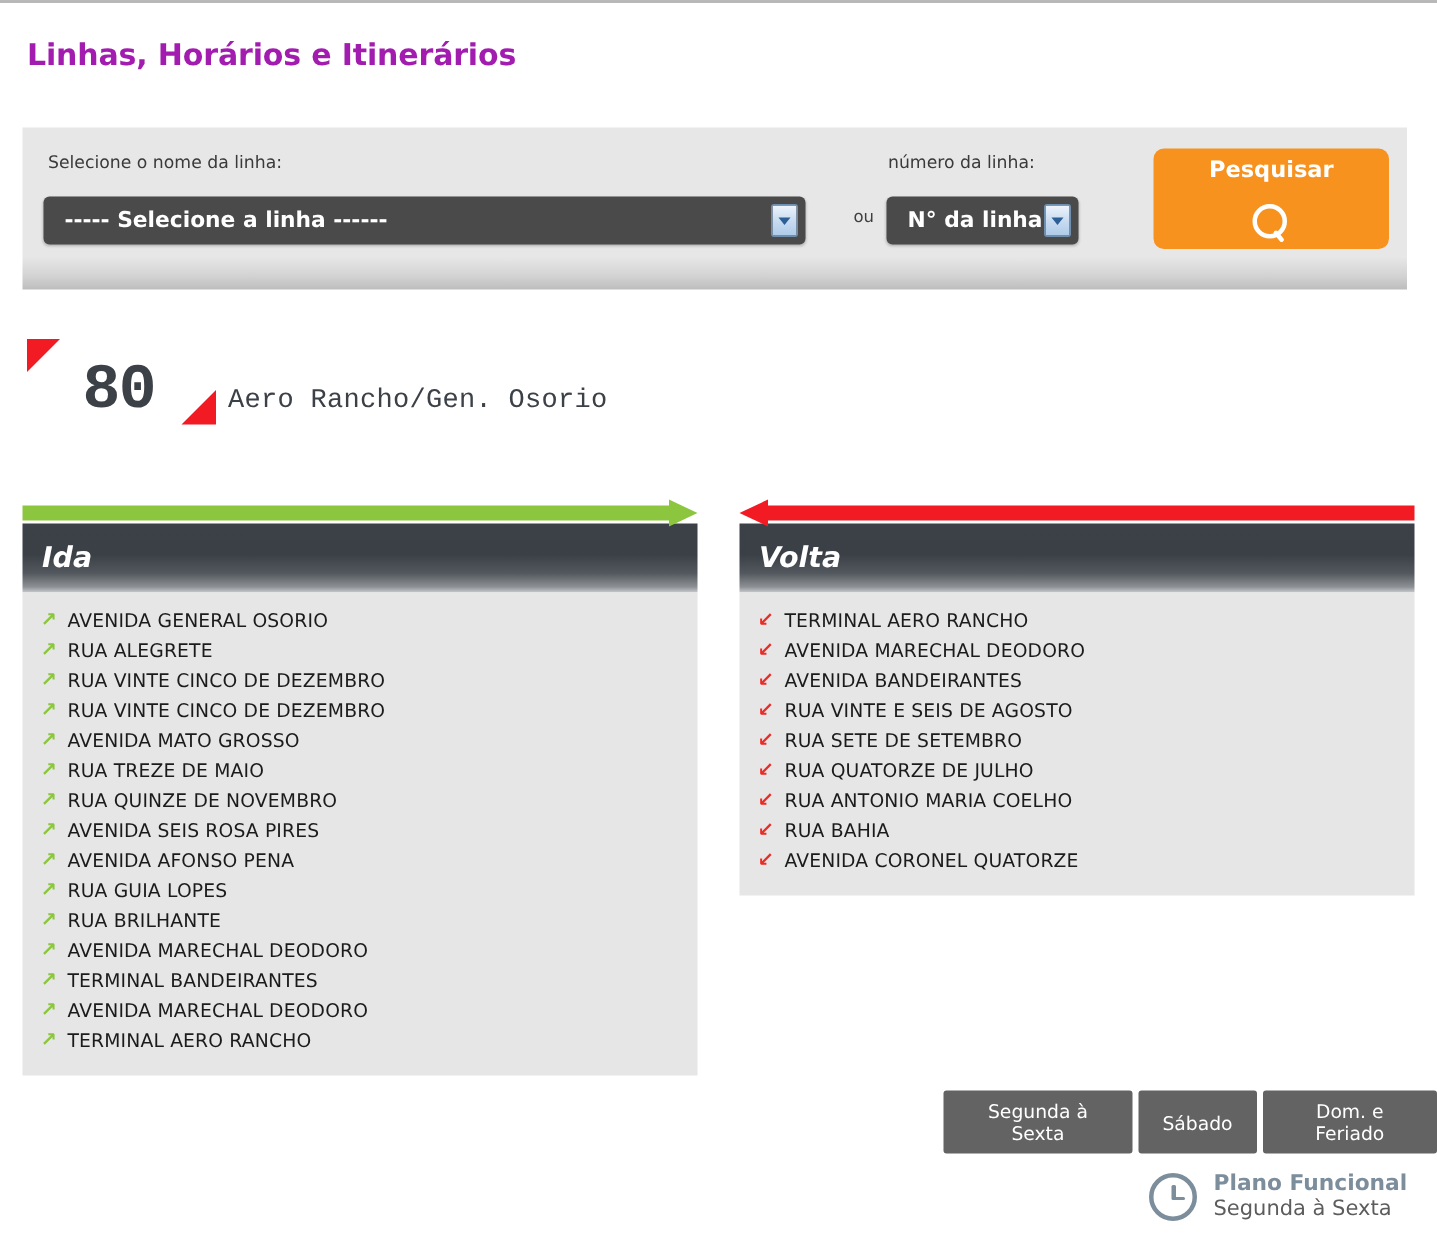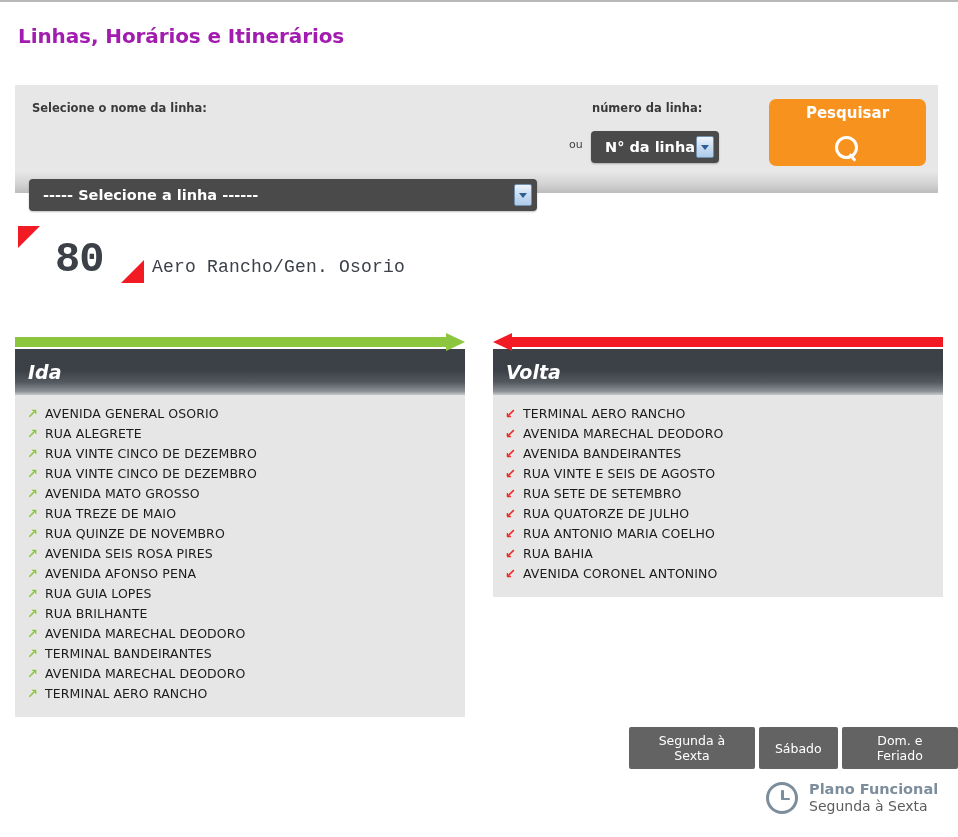--- a/index.html
+++ b/index.html
@@ -33,40 +33,39 @@
     top: 83px;
     width: 923px;
     height: 108px;
     background: #e6e6e6;
     background: linear-gradient(to bottom, #e7e7e7 0%, #e7e7e7 80%, #d2d2d2 92%, #bdbdbd 100%);
   }
   .field-label {
     position: absolute;
     font-size: 11.5px;
     color: #3a3a3a;
-    font-weight: bold;
   }
   .lbl-name  { left: 17px;  top: 16px; }
   .lbl-num   { left: 577px; top: 16px; }
 
   .sel {
     position: absolute;
     background: #4a4a4a;
     border: none;
     border-radius: 4px;
     color: #ffffff;
     font-family: "DejaVu Sans", "Liberation Sans", sans-serif;
     font-size: 14.5px;
     font-weight: bold;
     display: flex;
     align-items: center;
     padding-left: 14px;
     box-shadow: 0 1px 2px rgba(0,0,0,.25);
   }
-  .sel-name { left: 14px;  top: 46px; width: 508px; height: 32px; margin-top: 48px; }
+  .sel-name { left: 14px;  top: 46px; width: 508px; height: 32px; }
   .sel-num  { left: 576px; top: 46px; width: 128px; height: 32px; }
 
   .sel-arrow {
     position: absolute;
     right: 5px;
     top: 50%;
     transform: translateY(-50%);
     width: 18px;
     height: 22px;
     border: 1px solid #6f8fae;
@@ -442,21 +441,21 @@
       <div class="stop-row">
         <span class="stop-icon icon-volta">↙</span>
         <span>RUA ANTONIO MARIA COELHO</span>
       </div>
       <div class="stop-row">
         <span class="stop-icon icon-volta">↙</span>
         <span>RUA BAHIA</span>
       </div>
       <div class="stop-row">
         <span class="stop-icon icon-volta">↙</span>
-        <span>AVENIDA CORONEL ANTONINO</span>
+        <span>AVENIDA CORONEL QUATORZE</span>
       </div>
     </div>
 </div>
 
 <div class="day-buttons" id="day-buttons">
     <button class="day-btn">Segunda à Sexta</button>
     <button class="day-btn">Sábado</button>
     <button class="day-btn">Dom. e Feriado</button>
   </div>
 

